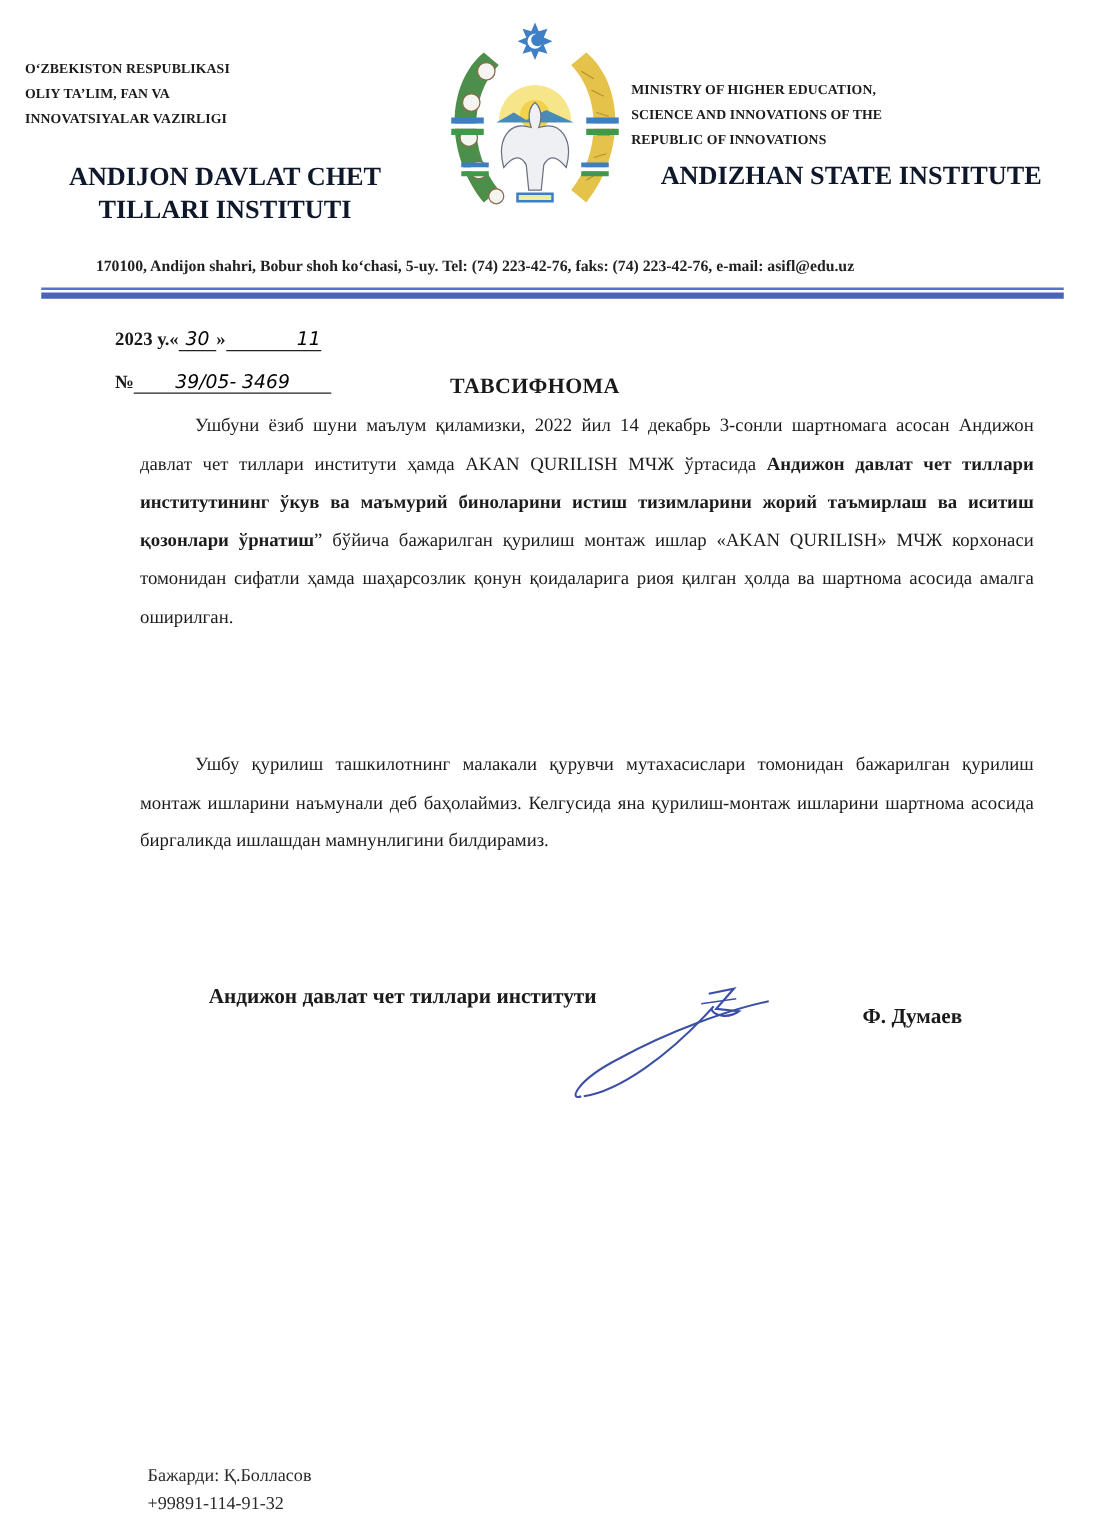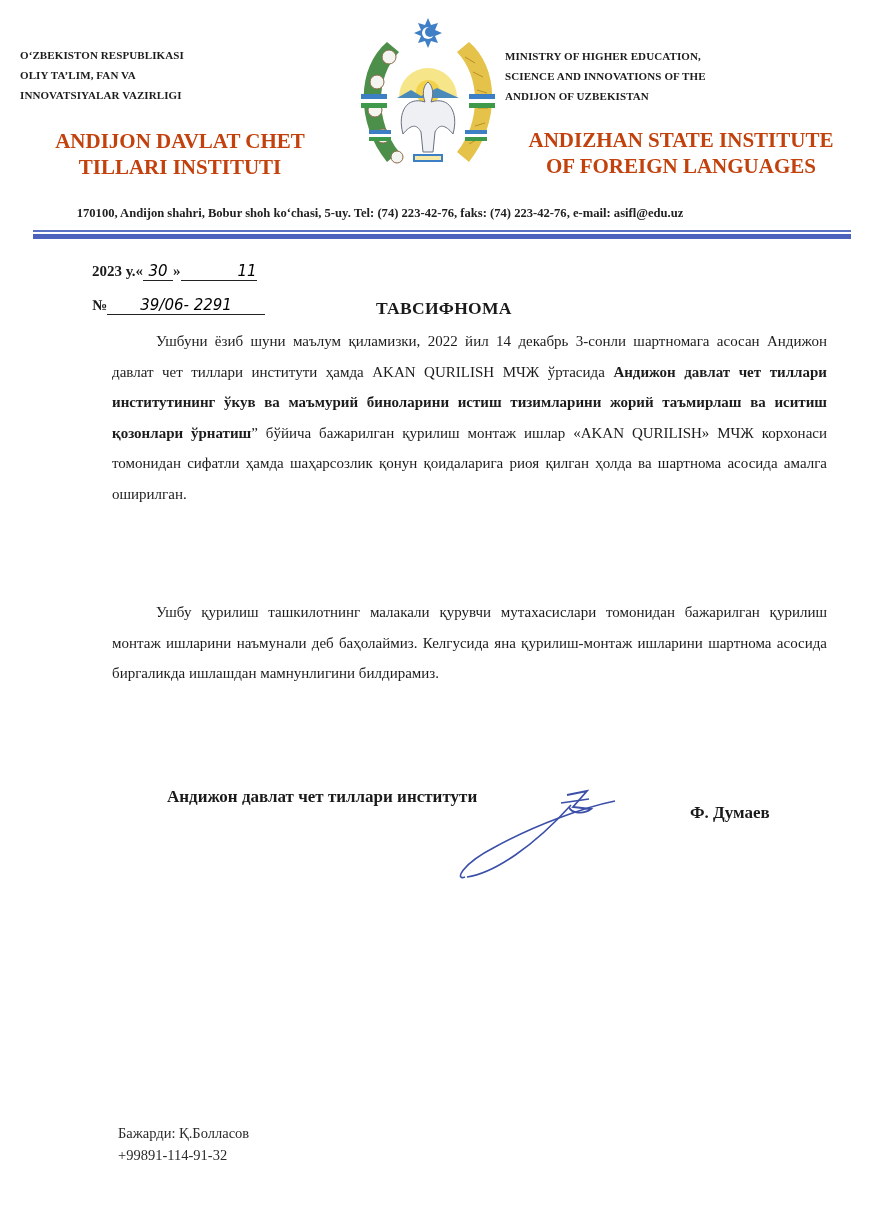--- a/index.html
+++ b/index.html
@@ -8,59 +8,59 @@
     overflow: hidden; color: #1a1a1a;
     font-family: "Liberation Serif", "DejaVu Serif", serif;
   }
   .abs { position: absolute; }
   .hdr-black {
     font-weight: bold; font-size: 11px; line-height: 20px; 
     color: #1c1c1c; letter-spacing: 0.1px;
   }
   .hdr-blue {
     font-weight: bold; font-size: 21px; line-height: 26px; text-align: center;
-    color: #c2410c;
+    color: #0f172a;
   }
   #hdr-left-black { left: 20px; width: 320px; top: 45px; }
   #hdr-left-blue  { left: 20px; width: 320px; top: 128px; }
-  #hdr-right-black{ left: 505px; width: 352px; top: 46px; }
+  #hdr-right-black{ left: 505px; width: 352px; top: 62px; }
   #hdr-right-blue { left: 505px; width: 352px; top: 127px; }
   #emblem { left: 347px; top: 12px; width: 162px; height: 166px; }
   #address {
     left: 0; width: 760px; top: 206px; text-align: center;
     font-weight: bold; font-size: 12.6px; color: #222;
     font-family: "Liberation Serif", serif;
   }
   #rule-thin { left: 33px; width: 818px; top: 230px; height: 2px; background: #5a72c4; }
   #rule-thick { left: 33px; width: 818px; top: 234px; height: 5px; background: #4b63bd; }
 
   .meta { font-weight: bold; font-size: 15px; color: #1a1a1a; }
   #date-line { left: 92px; top: 262px; }
   #num-line  { left: 92px; top: 296px; }
   .hand {
     font-family: "DejaVu Sans", sans-serif; font-style: italic; font-weight: normal;
     color: #000000; font-size: 15px;
   }
   .uline { display: inline-block; border-bottom: 1px solid #222; text-align: center; }
   #doc-title {
-    left: 376px; top: 298px; font-weight: bold; font-size: 17.5px; color: #1a1a1a;
+    left: 360px; top: 298px; font-weight: bold; font-size: 17.5px; color: #1a1a1a;
     letter-spacing: 0.3px;
   }
   .para {
     left: 112px; width: 715px; font-size: 15px; line-height: 30.5px;
     text-align: justify; text-indent: 44px; color: #1c1c1c;
     font-family: "Liberation Serif", serif;
   }
   #para1 { top: 326px; }
   #para2 { top: 568px; margin-top: 29px; }
   .sig-text { font-weight: bold; font-size: 17px; line-height: 28px; color: #1a1a1a; }
   #sig-pos { left: 167px; top: 783px; }
   #sig-name { left: 690px; top: 799px; }
   #signature { left: 455px; top: 785px; width: 170px; height: 100px; }
-  .footer { font-size: 14.5px; line-height: 22px; color: #2a2a2a; }
+  .footer { font-size: 14.5px; line-height: 22px; color: #2a2a2a; margin-top: 48px; }
   #executor { left: 118px; top: 1122px; }
 </style>
 </head>
 <body>
 
 <div id="hdr-left-black" class="abs hdr-black">
   <div>O‘ZBEKISTON RESPUBLIKASI</div>
   <div>OLIY TA’LIM, FAN VA</div>
   <div>INNOVATSIYALAR VAZIRLIGI</div>
 </div>
@@ -109,36 +109,35 @@
     <path d="M81,70 C76,74 75,82 78,90 C60,84 50,100 56,122 C64,112 70,112 74,120 L76,140 L86,140 L88,120 C92,112 98,112 106,122 C112,100 102,84 84,90 C87,82 86,74 81,70 Z" fill="#eef0f4" stroke="#6a7080" stroke-width="1"></path>
 
     <rect x="66" y="142" width="30" height="8" fill="#3d7fc4"></rect>
     <rect x="68" y="144" width="26" height="4" fill="#f6e9a6"></rect>
   </svg>
 </div>
 
 <div id="hdr-right-black" class="abs hdr-black">
   <div>MINISTRY OF HIGHER EDUCATION,</div>
   <div>SCIENCE AND INNOVATIONS OF THE</div>
-  <div>ANDIJON OF UZBEKISTAN</div>
+  <div>REPUBLIC OF INNOVATIONS</div>
 </div>
 <div id="hdr-right-blue" class="abs hdr-blue">
   <div>ANDIZHAN STATE INSTITUTE</div>
-  <div>OF FOREIGN LANGUAGES</div>
 </div>
 
 <div id="address" class="abs">170100, Andijon shahri, Bobur shoh ko‘chasi, 5-uy. Tel: (74) 223-42-76, faks: (74) 223-42-76, e-mail: asifl@edu.uz</div>
 <div id="rule-thin" class="abs"></div>
 <div id="rule-thick" class="abs"></div>
 
 <div id="date-line" class="abs meta">
   <span>2023 у.«</span><span class="uline hand" style="width:30px">30</span><span>»</span><span class="uline hand" style="width:72px; text-align:right; padding-left:4px">11</span>
 </div>
 <div id="num-line" class="abs meta">
-  <span>№</span><span class="uline hand" style="width:158px">39/06- 2291</span>
+  <span>№</span><span class="uline hand" style="width:158px">39/05- 3469</span>
 </div>
 
 <div id="doc-title" class="abs">ТАВСИФНОМА</div>
 
 <div id="para1" class="abs para"><span>Ушбуни ёзиб шуни маълум қиламизки, 2022 йил 14 декабрь 3-сонли шартномага асосан Андижон давлат чет тиллари институти ҳамда AKAN QURILISH МЧЖ ўртасида </span><b>Андижон давлат чет тиллари институтининг ўкув ва маъмурий биноларини истиш тизимларини жорий таъмирлаш ва иситиш қозонлари ўрнатиш</b><span>” бўйича бажарилган қурилиш монтаж ишлар «AKAN QURILISH» МЧЖ корхонаси томонидан сифатли ҳамда шаҳарсозлик қонун қоидаларига риоя қилган ҳолда ва шартнома асосида амалга оширилган.</span></div>
 <div id="para2" class="abs para">Ушбу қурилиш ташкилотнинг малакали қурувчи мутахасислари томонидан бажарилган қурилиш монтаж ишларини наъмунали деб баҳолаймиз. Келгусида яна қурилиш-монтаж ишларини шартнома асосида биргаликда ишлашдан мамнунлигини билдирамиз.</div>
 
 <div id="sig-pos" class="abs sig-text">
   <div>Андижон давлат чет тиллари институти</div>
 </div>

